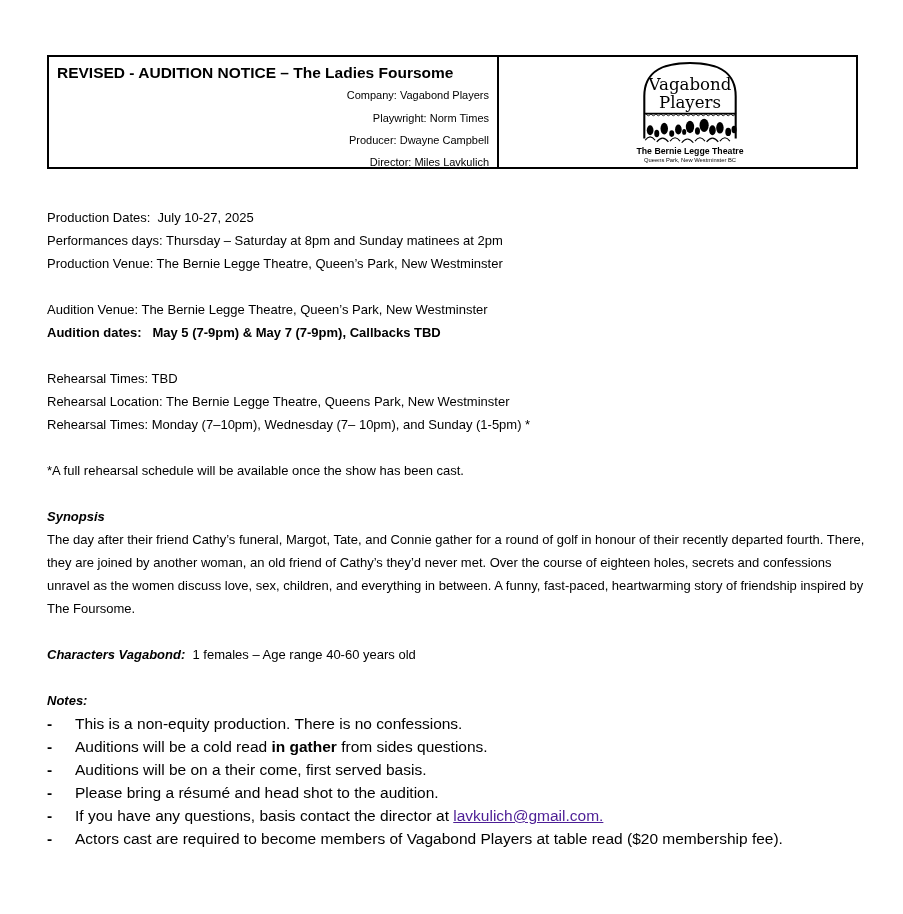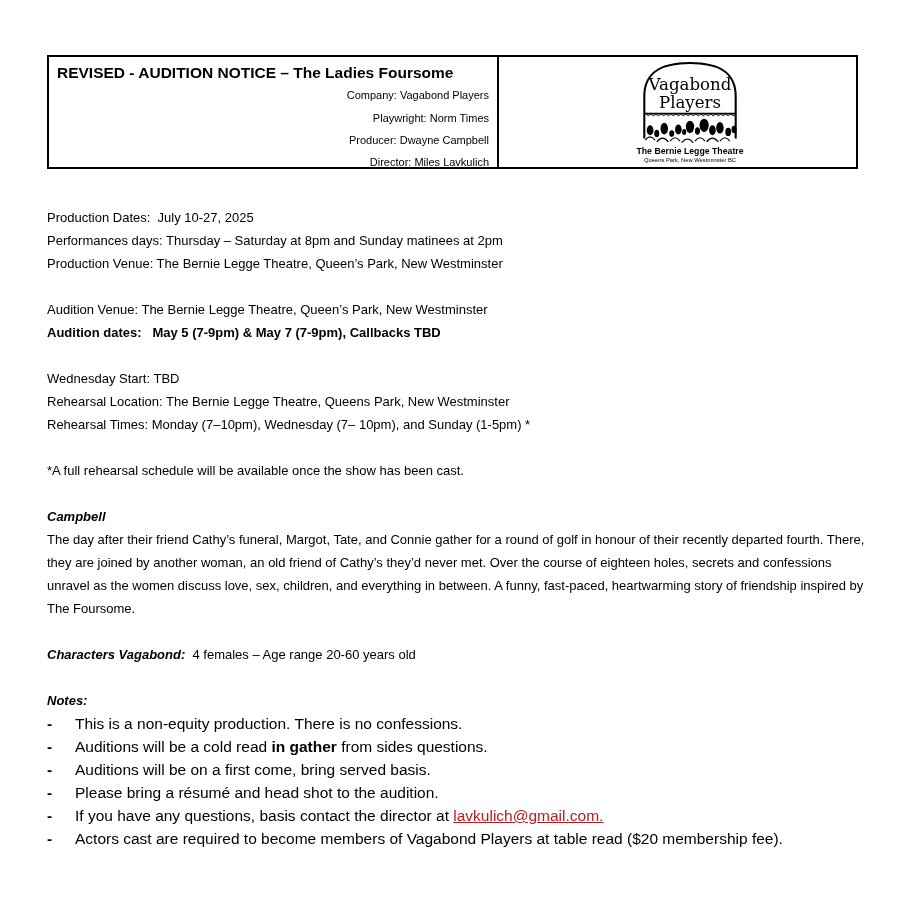--- a/index.html
+++ b/index.html
@@ -36,21 +36,21 @@
   .para { margin: 0 0 23px 0; font-size: 13px; line-height: 23px; }
   .line { display: block; }
   .pre { white-space: pre-wrap; }
   .bold { font-weight: bold; }
   .bi { font-weight: bold; font-style: italic; }
 
   
   .note-item { display: flex; font-size: 15.5px; line-height: 23px; }
   .note-marker { width: 28px; flex: 0 0 28px; font-weight: bold; }
   .email {
-    color: #b91c1c; text-decoration: underline; cursor: pointer;
+    color: #4c1d95; text-decoration: underline; cursor: pointer;
   }
 
   
   .logo-script { font-family: "DejaVu Serif", serif; }
   .logo-sans { font-family: "Liberation Sans", sans-serif; }
 </style>
 </head>
 <body>
 
 <div class="page">
@@ -107,54 +107,54 @@
       <span class="line pre">Performances days: Thursday – Saturday at 8pm and Sunday matinees at 2pm</span>
       <span class="line pre">Production Venue: The Bernie Legge Theatre, Queen’s Park, New Westminster</span>
     </p>
 
     <p class="para">
       <span class="line pre">Audition Venue: The Bernie Legge Theatre, Queen’s Park, New Westminster</span>
       <span class="line pre bold">Audition dates:   May 5 (7-9pm) &amp; May 7 (7-9pm), Callbacks TBD</span>
     </p>
 
     <p class="para">
-      <span class="line pre">Wednesday Start: TBD</span>
+      <span class="line pre">Rehearsal Times: TBD</span>
       <span class="line pre">Rehearsal Location: The Bernie Legge Theatre, Queens Park, New Westminster</span>
       <span class="line pre">Rehearsal Times: Monday (7–10pm), Wednesday (7– 10pm), and Sunday (1-5pm) *</span>
     </p>
 
     <p class="para">*A full rehearsal schedule will be available once the show has been cast.</p>
 
     <p class="para">
-      <span class="line bi">Campbell</span>
+      <span class="line bi">Synopsis</span>
       <span>The day after their friend Cathy’s funeral, Margot, Tate, and Connie gather for a round of golf in honour of their recently departed fourth. There, they are joined by another woman, an old friend of Cathy’s they’d never met. Over the course of eighteen holes, secrets and confessions unravel as the women discuss love, sex, children, and everything in between. A funny, fast-paced, heartwarming story of friendship inspired by The Foursome.</span>
     </p>
 
     <p class="para">
-      <span class="bi">Characters Vagabond:</span><span class="pre">  4 females – Age range 20-60 years old</span>
+      <span class="bi">Characters Vagabond:</span><span class="pre">  1 females – Age range 40-60 years old</span>
     </p>
 
     <div>
       <div class="para" style="margin-bottom:0;">
         <span class="bi">Notes:</span>
       </div>
 
       <div class="note-item">
         <span class="note-marker">-</span>
         <span>This is a non-equity production. There is no confessions.</span>
       </div>
 
       <div class="note-item">
         <span class="note-marker">-</span>
         <span><span>Auditions will be a cold read </span><span class="bold">in gather</span><span> from sides questions.</span></span>
       </div>
 
       <div class="note-item">
         <span class="note-marker">-</span>
-        <span>Auditions will be on a first come, bring served basis.</span>
+        <span>Auditions will be on a their come, first served basis.</span>
       </div>
 
       <div class="note-item">
         <span class="note-marker">-</span>
         <span>Please bring a résumé and head shot to the audition.</span>
       </div>
 
       <div class="note-item">
         <span class="note-marker">-</span>
         <span><span>If you have any questions, basis contact the director at </span><a class="email">lavkulich@gmail.com.</a></span>

